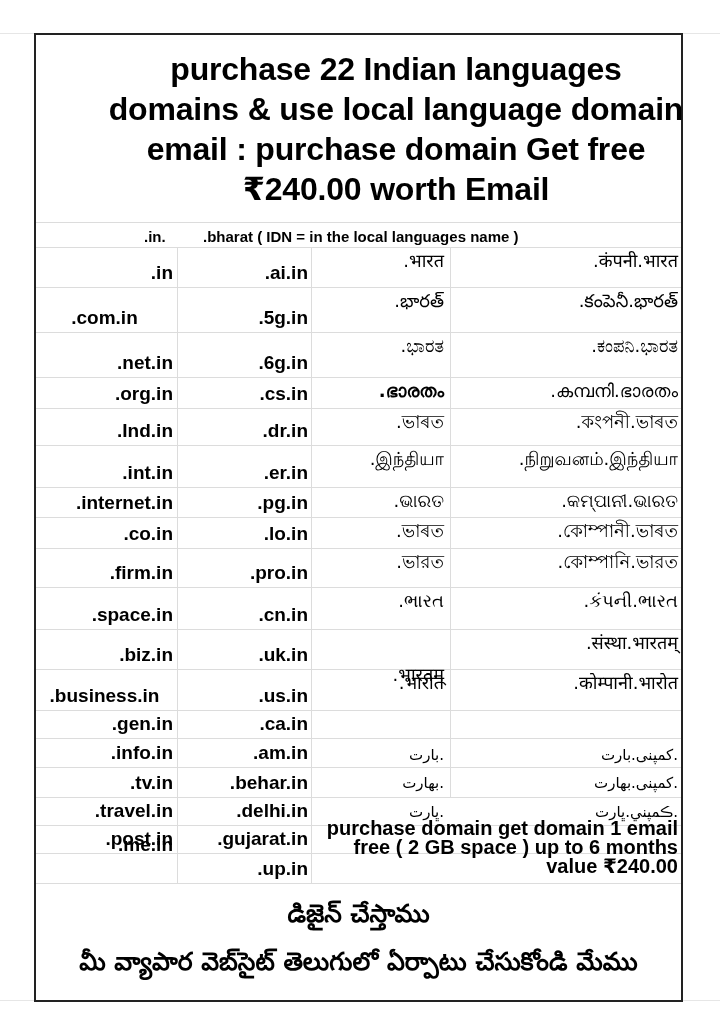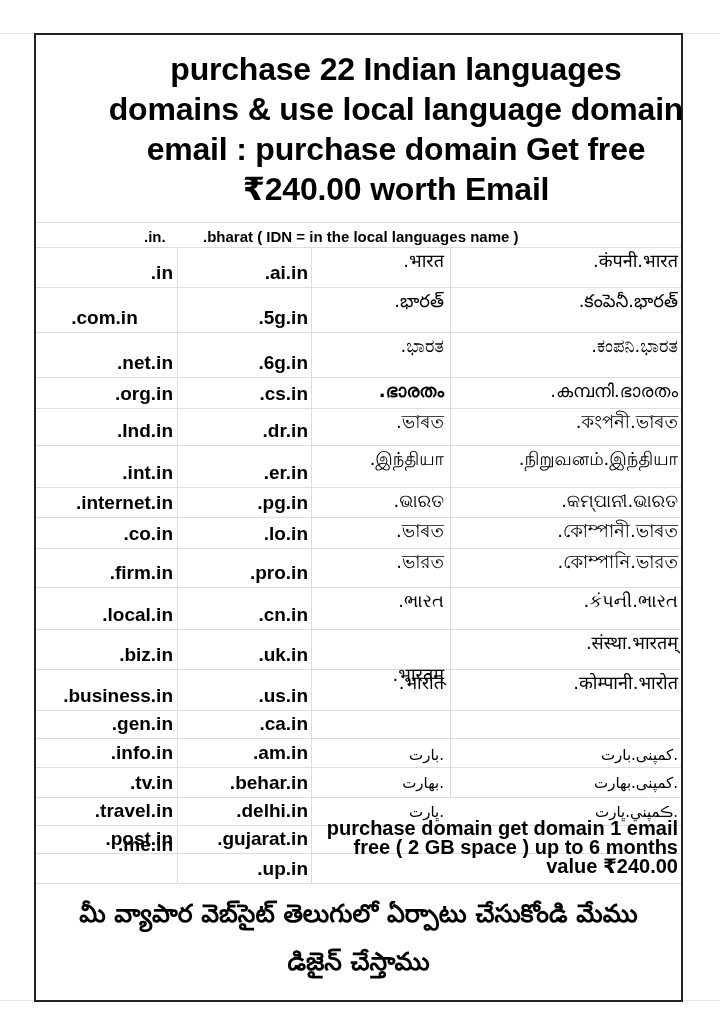--- a/index.html
+++ b/index.html
@@ -99,29 +99,29 @@
       <div class="cell c3" dir="auto" style="line-height: 24px; top: 454px;">.ଭାରତ</div>
       <div class="cell c4" dir="auto" style="line-height: 24px; top: 454px;">.କମ୍ପାନୀ.ଭାରତ</div>
       <div class="cell c1" style="line-height: 24px; top: 487px;">.co.in</div>
       <div class="cell c2" style="line-height: 24px; top: 487px;">.lo.in</div>
       <div class="cell c3" dir="auto" style="line-height: 24px; top: 484px;">.ভাৰত</div>
       <div class="cell c4" dir="auto" style="line-height: 24px; top: 484px;">.কোম্পানী.ভাৰত</div>
       <div class="cell c1" style="line-height: 24px; top: 526px;">.firm.in</div>
       <div class="cell c2" style="line-height: 24px; top: 526px;">.pro.in</div>
       <div class="cell c3" dir="auto" style="line-height: 24px; top: 515px;">.ভারত</div>
       <div class="cell c4" dir="auto" style="line-height: 24px; top: 515px;">.কোম্পানি.ভারত</div>
-      <div class="cell c1" style="line-height: 24px; top: 568px;">.local.in</div>
+      <div class="cell c1" style="line-height: 24px; top: 568px;">.space.in</div>
       <div class="cell c2" style="line-height: 24px; top: 568px;">.cn.in</div>
       <div class="cell c3" dir="auto" style="line-height: 24px; top: 554px;">.ભારત</div>
       <div class="cell c4" dir="auto" style="line-height: 24px; top: 554px;">.કંપની.ભારત</div>
       <div class="cell c1" style="line-height: 24px; top: 608px;">.biz.in</div>
       <div class="cell c2" style="line-height: 24px; top: 608px;">.uk.in</div>
       <div class="cell c3" dir="auto" style="line-height: 24px; top: 628px;">.भारतम्</div>
       <div class="cell c4" dir="auto" style="line-height: 24px; top: 596px;">.संस्था.भारतम्</div>
-      <div class="cell c1" style="line-height: 24px; top: 649px;">.business.in</div>
+      <div class="cell c1" style="line-height: 24px; top: 649px; text-align: center;">.business.in</div>
       <div class="cell c2" style="line-height: 24px; top: 649px;">.us.in</div>
       <div class="cell c3" dir="auto" style="line-height: 24px; top: 636px;">.भारोत</div>
       <div class="cell c4" dir="auto" style="line-height: 24px; top: 636px;">.कोम्पानी.भारोत</div>
       <div class="cell c1" style="line-height: 24px; top: 677px;">.gen.in</div>
       <div class="cell c2" style="line-height: 24px; top: 677px;">.ca.in</div>
       <div class="cell c3 ar" dir="auto" style="line-height: 24px; top: 677px;">.بارت</div>
       <div class="cell c4 ar" dir="auto" style="line-height: 24px; top: 677px;">.كمپنی.بارت</div>
       <div class="cell c1" style="line-height: 24px; top: 706px;">.info.in</div>
       <div class="cell c2" style="line-height: 24px; top: 706px;">.am.in</div>
       <div class="cell c3 ar" dir="auto" style="line-height: 24px; top: 705px;">.بھارت</div>
@@ -134,16 +134,16 @@
       <div class="cell c2" style="line-height: 24px; top: 764px;">.delhi.in</div>
       <div class="cell c1" style="line-height: 24px; top: 792px;">.post.in</div>
       <div class="cell c2" style="line-height: 24px; top: 792px;">.gujarat.in</div>
       <div class="cell c1" style="line-height: 24px; top: 798px;">.me.in</div>
       <div class="cell c2" style="line-height: 24px; top: 822px;">.up.in</div>
     </div>
 
   <div class="promo">purchase domain get domain 1 email free ( 2 GB space ) up to 6 months value ₹240.00</div>
 
   <div class="footer">
+    <div>డిజైన్ చేస్తాము</div>
     <div>మీ వ్యాపార వెబ్‌సైట్ తెలుగులో ఏర్పాటు చేసుకోండి మేము</div>
-    <div>డిజైన్ చేస్తాము</div>
   </div>
 </div>
 
 </body></html>

